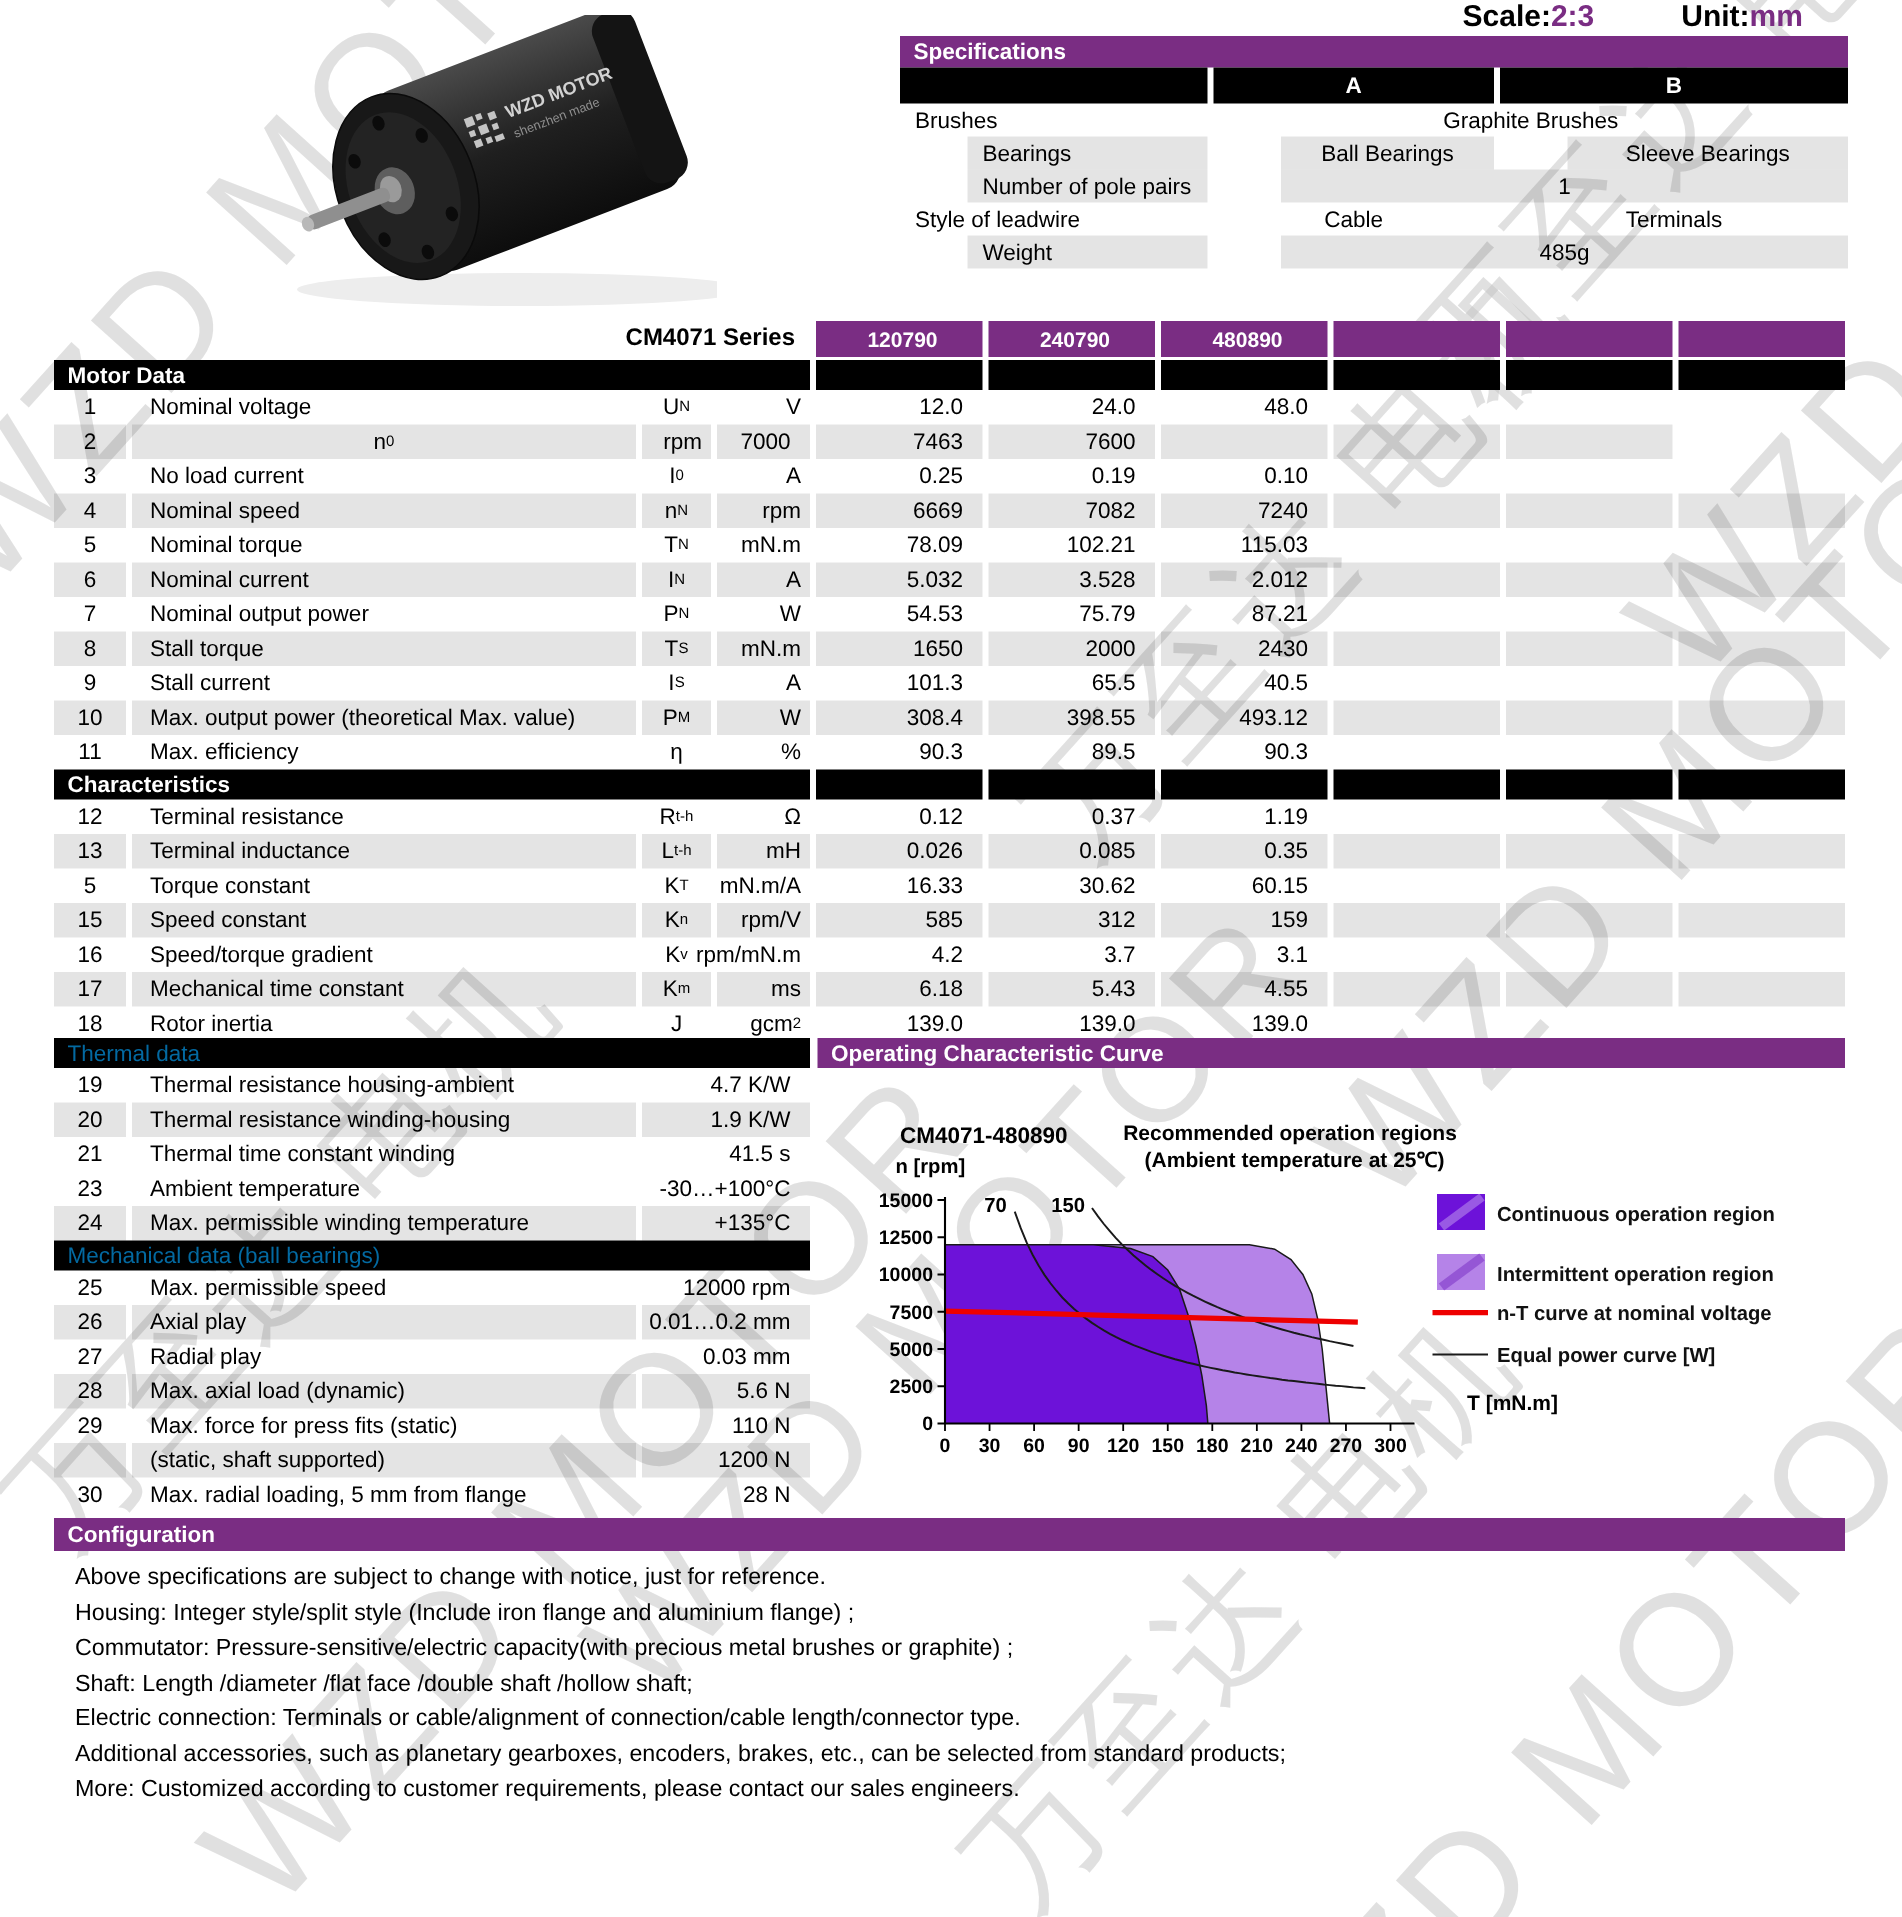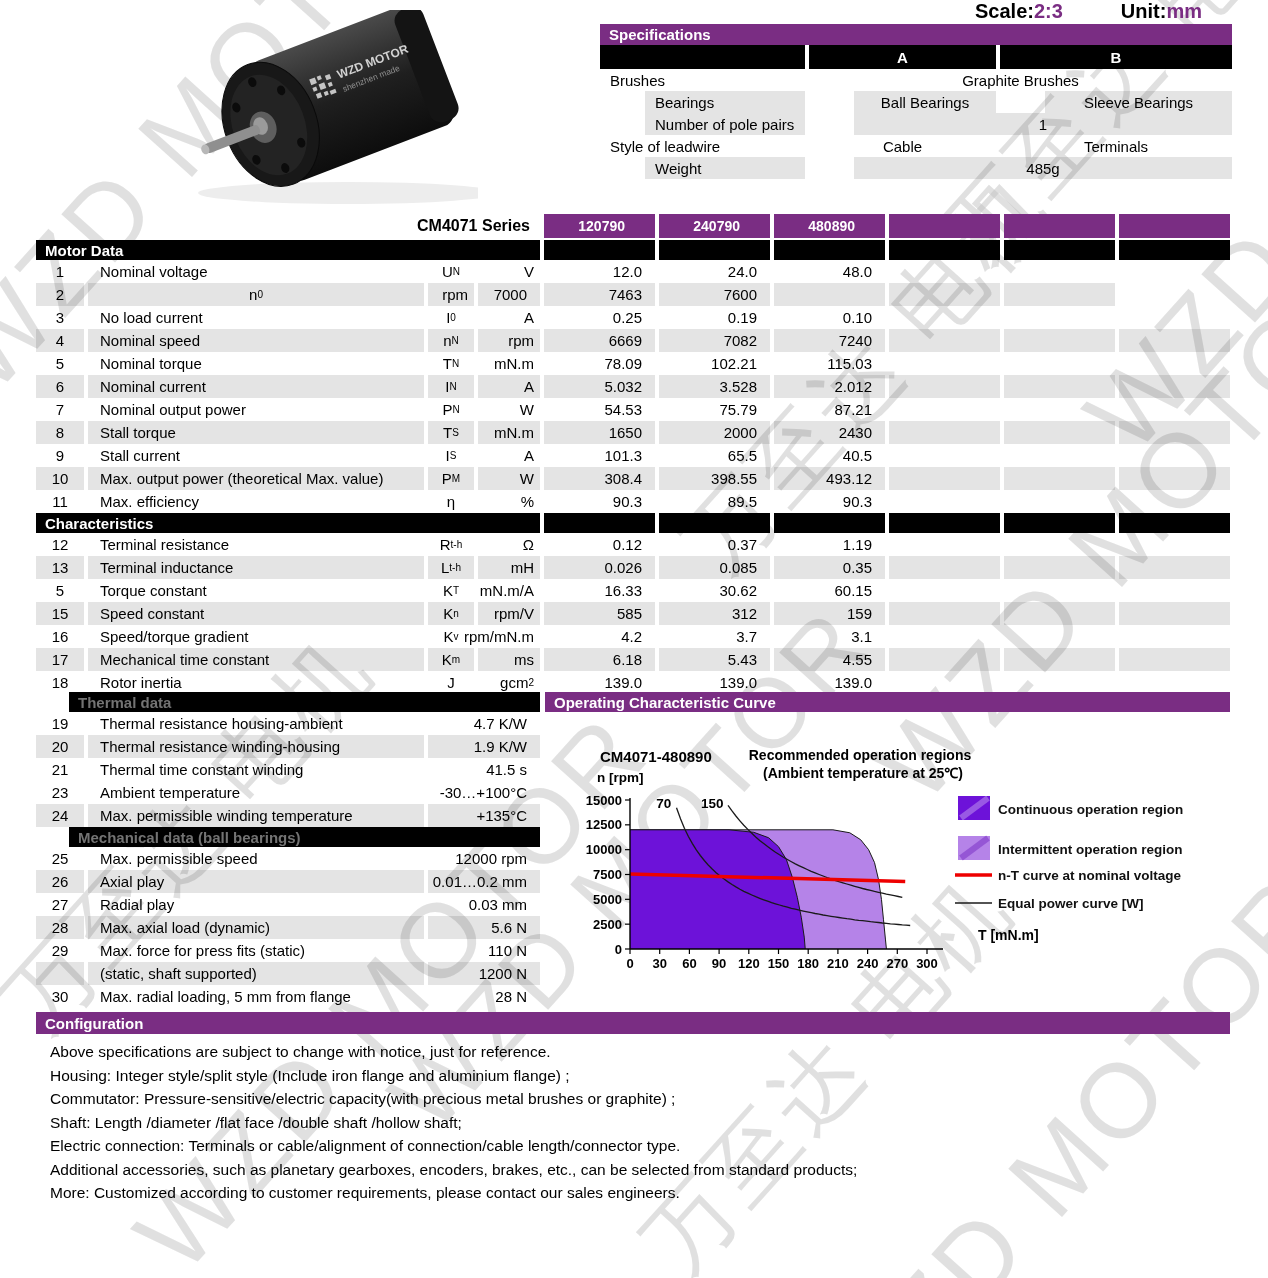--- a/index.html
+++ b/index.html
@@ -4,21 +4,21 @@
 <style>
   html,body{margin:0;padding:0;background:#fff;}
   #page{position:relative;width:1268px;height:1278px;background:#fff;overflow:hidden;
         font-family:"Liberation Sans",sans-serif;color:#000;}
   
   .wm{position:absolute;transform:rotate(-48deg);color:#c3c3c3;opacity:.5;white-space:nowrap;
       z-index:1;font-weight:500;letter-spacing:5px;line-height:1;}
   
   .abs{position:absolute;z-index:2;}
   .pband{background:#7a2d83;color:#fff;font-weight:bold;font-size:15px;display:flex;align-items:center;padding-left:9px;box-sizing:border-box;}
-  .bband{background:#000;color:#737373;font-weight:bold;font-size:15px;display:flex;align-items:center;padding-left:9px;box-sizing:border-box;margin-left:33px;}
+  .bband{background:#000;color:#0369a1;font-weight:normal;font-size:15px;display:flex;align-items:center;padding-left:9px;box-sizing:border-box;}
   
   #scale-unit{left:975px;top:0;display:flex;gap:58px;font-size:20px;font-weight:bold;}
   #scale-unit .pv{color:#7a2d83;}
   
   #spec-table{left:600px;top:24px;width:632px;font-size:15px;}
   #spec-title{height:21px;}
   .spec-grid{display:grid;grid-template-columns:205px 187px 232px;column-gap:4px;}
   #spec-head{height:24px;}
   #spec-head .hc{background:#000;color:#fff;font-weight:bold;display:flex;align-items:center;justify-content:center;}
   .spec-row{height:22px;}

